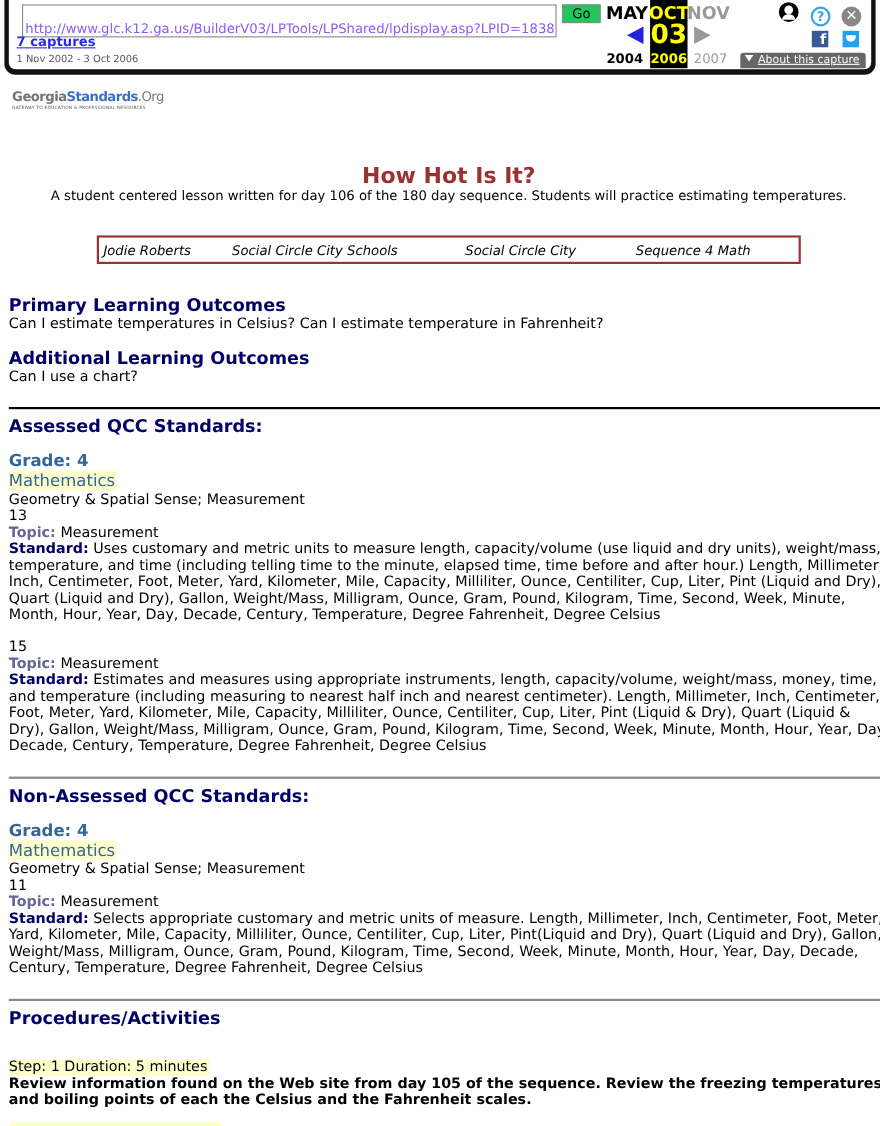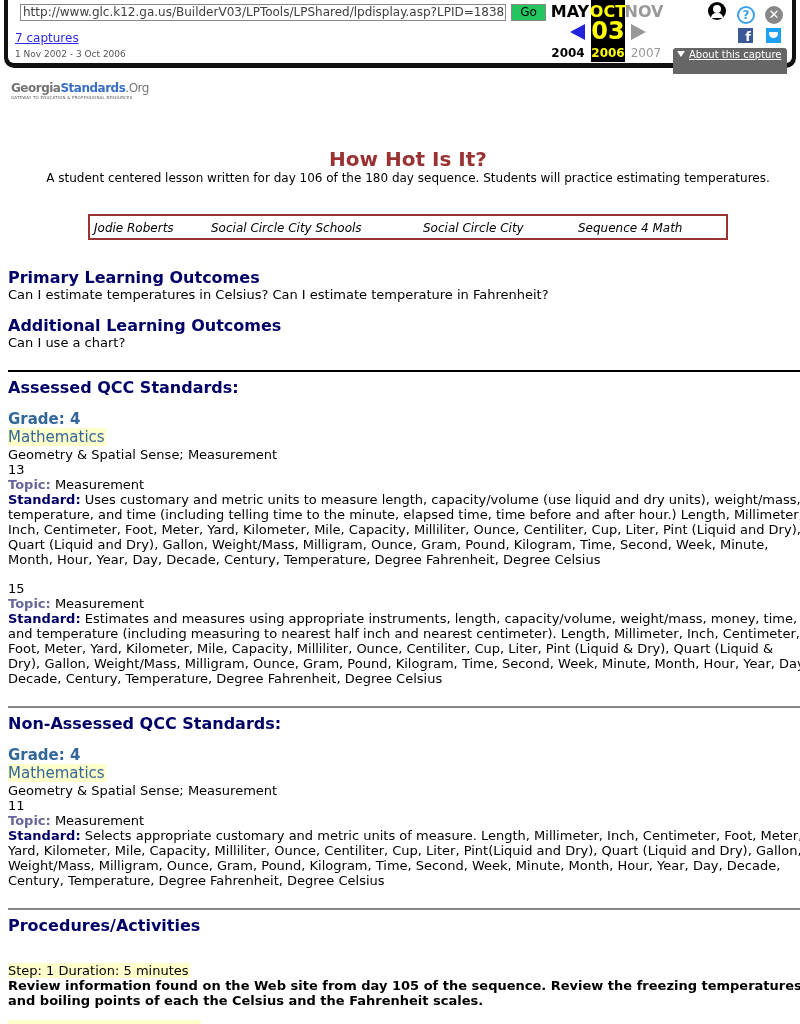--- a/index.html
+++ b/index.html
@@ -1,22 +1,22 @@
 <!DOCTYPE html>
 <html><head>
   <meta charset="utf-8">
   <style>
     * { box-sizing: border-box; }
     html, body { margin: 0; padding: 0; background: #ffffff; }
     body { width: 800px; height: 1024px; overflow: hidden; position: relative; font-family: "DejaVu Sans", sans-serif; color: #000; }
     .wb-shadow { position: absolute; left: 4px; top: 0; width: 792px; height: 68px; background: #111; border-radius: 0 0 10px 10px; }
     .wb-inner { position: absolute; left: 8px; top: 0; width: 784px; height: 63px; background: #fff; border-radius: 0 0 6px 6px; }
-    .url-input { position: absolute; left: 20px; top: 4px; width: 486px; height: 17px; border: 1px solid #888; font-family: "DejaVu Sans", sans-serif; font-size: 12px; padding: 0 2px; line-height: 15px; color: #404040; background: #fff; white-space: nowrap; overflow: hidden; }
+    .url-input { position: absolute; left: 20px; top: 4px; width: 486px; height: 17px; border: 1px solid #888; font-family: "DejaVu Sans", sans-serif; font-size: 12px; padding: 14px 2px; line-height: 15px; color: #8b5cf6; background: #fff; white-space: nowrap; overflow: hidden; }
     .go-btn { position: absolute; left: 511px; top: 4px; width: 35px; height: 17px; border: 1px solid #888; background: #22c55e; font-family: "DejaVu Sans", sans-serif; font-size: 12px; line-height: 15px; text-align: center; padding: 0; color: #000; }
-    .captures { position: absolute; left: 15px; top: 31px; font-size: 12px; font-weight: normal; color: #2a2ae6; text-decoration: underline; }
+    .captures { position: absolute; left: 15px; top: 31px; font-size: 12px; font-weight: bold; color: #2a2ae6; text-decoration: underline; }
     .capdates { position: absolute; left: 15px; top: 49px; font-size: 9px; color: #555; }
 
     .month { position: absolute; font-size: 16px; font-weight: bold; text-align: center; width: 40px; }
     .m-prev { left: 550px; top: 2px; color: #000; }
     .m-cur-col { position: absolute; left: 591px; top: 0; width: 34px; height: 62px; background: #000; }
     .m-cur { left: 588px; top: 2px; color: #ffff00; }
     .m-next { left: 624px; top: 2px; color: #999; font-weight: bold; }
     .day-cur { position: absolute; left: 588px; top: 16px; width: 40px; text-align: center; font-size: 24px; font-weight: bold; color: #ffff00; line-height: 30px; }
     .yr { position: absolute; font-size: 12px; font-weight: bold; width: 40px; text-align: center; top: 46px; }
     .yr-prev { left: 548px; color: #000; }
@@ -26,21 +26,21 @@
     .arrow-next { position: absolute; left: 631px; top: 24px; width: 0; height: 0; border-top: 8px solid transparent; border-bottom: 8px solid transparent; border-left: 15px solid #999; }
 
     .icon-user { position: absolute; left: 708px; top: 2px; width: 18px; height: 18px; border-radius: 50%; background: #000; }
     .icon-user::before { content: ""; position: absolute; left: 5px; top: 3px; width: 8px; height: 8px; background: #fff; border-radius: 50%; }
     .icon-user::after { content: ""; position: absolute; left: 3px; top: 11px; width: 12px; height: 5px; background: #fff; border-radius: 6px 6px 0 0; }
     .icon-help { position: absolute; left: 737px; top: 6px; width: 18px; height: 18px; border-radius: 50%; border: 2px solid #3aa0e8; color: #3aa0e8; font-size: 12px; font-weight: bold; text-align: center; line-height: 14px; }
     .icon-close { position: absolute; left: 765px; top: 6px; width: 18px; height: 18px; border-radius: 50%; background: #888; color: #fff; font-size: 13px; font-weight: bold; text-align: center; line-height: 18px; }
     .icon-fb { position: absolute; left: 738px; top: 28px; width: 15px; height: 15px; background: #3b5998; color: #fff; font-size: 13px; font-weight: bold; text-align: right; padding-right: 2px; line-height: 17px; overflow: hidden; }
     .icon-tw { position: absolute; left: 766px; top: 28px; width: 15px; height: 15px; background: #1da1f2; }
     .icon-tw::before { content: ""; position: absolute; left: 3px; top: 4px; width: 9px; height: 6px; background: #fff; border-radius: 0 0 6px 6px; }
-    .about-btn { position: absolute; left: 673px; top: 48px; width: 114px; height: 26px; background: #666; color: #fff; font-size: 10px; line-height: 14px; border-radius: 3px 3px 0 0; padding-left: 4px; white-space: nowrap; }
+    .about-btn { position: absolute; left: 673px; top: 48px; width: 114px; height: 14px; background: #666; color: #fff; font-size: 10px; line-height: 14px; border-radius: 3px 3px 0 0; padding-left: 4px; white-space: nowrap; }
     .about-btn .tri { display: inline-block; width: 0; height: 0; border-left: 4px solid transparent; border-right: 4px solid transparent; border-top: 6px solid #fff; margin-right: 4px; vertical-align: 1px; }
     .about-btn .lbl { text-decoration: underline; }
 
     
     .logo { position: absolute; left: 11px; top: 82px; }
     .logo-main { font-size: 12px; font-weight: bold; letter-spacing: -0.5px; line-height: 13px; }
     .logo-georgia { color: #737373; }
     .logo-standards { color: #3a6ec8; }
     .logo-org { color: #777; font-weight: normal; }
     .logo-sub { font-size: 4px; color: #555; letter-spacing: 0.2px; line-height: 6px; white-space: nowrap; }

